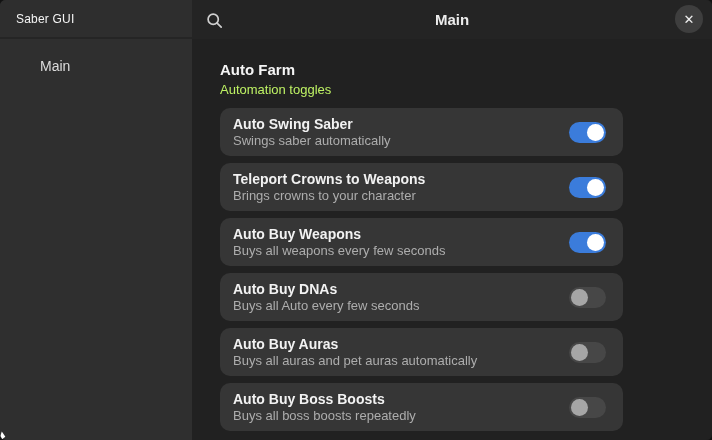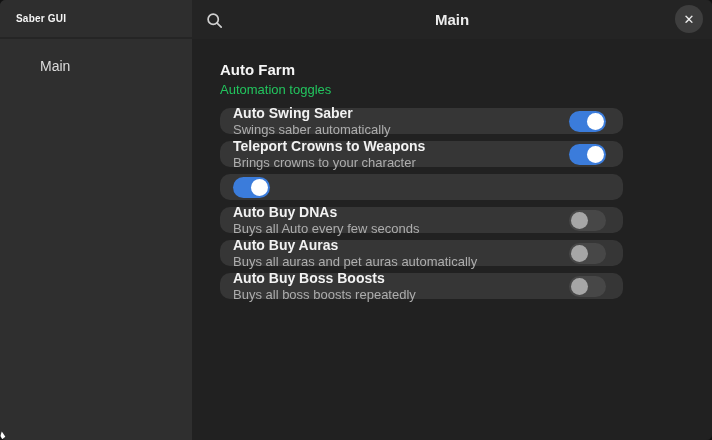--- a/index.html
+++ b/index.html
@@ -27,22 +27,22 @@
   .sidebar-header {
     height: 39px;
     background: #2e2e2e;
     border-bottom: 2px solid #252525;
     display: flex;
     align-items: center;
     padding-left: 16px;
   }
   .sidebar-title {
     color: #f5f5f5;
-    font-size: 10px;
-    font-weight: 700;
+    font-size: 12px;
+    font-weight: 400;
     letter-spacing: 0.2px;
   }
   .sidebar-items { padding-top: 13px; }
   .sidebar-item {
     padding: 6px 0 6px 40px;
     color: #dcdcdc;
     font-size: 14px;
     cursor: pointer;
   }
 
@@ -101,30 +101,30 @@
     padding: 21px 56px 0 28px;
     overflow: hidden;
   }
   .section-title {
     color: #f5f5f5;
     font-size: 15px;
     font-weight: 700;
     line-height: 19px;
   }
   .section-subtitle {
-    color: #22c55e;
+    color: #bef264;
     font-size: 13px;
     line-height: 17px;
     margin-top: 2px;
   }
 
   .rows { margin-top: 10px; }
   .toggle-row {
     width: 403px;
-    height: 26px;
+    height: 48px;
     background: #363636;
     border-radius: 10px;
     margin-bottom: 7px;
     display: flex;
     align-items: center;
     justify-content: space-between;
     padding: 0 17px 0 13px;
   }
   .toggle-text { display: flex; flex-direction: column; justify-content: center; }
   .toggle-title {
@@ -218,20 +218,24 @@
     <div class="toggle-text">
       <span class="toggle-title">Teleport Crowns to Weapons</span>
       <span class="toggle-subtitle">Brings crowns to your character</span>
     </div>
     <div class="toggle-switch on">
       <div class="knob"></div>
     </div>
   </div>
 
   <div class="toggle-row">
+    <div class="toggle-text">
+      <span class="toggle-title">Auto Buy Weapons</span>
+      <span class="toggle-subtitle">Buys all weapons every few seconds</span>
+    </div>
     <div class="toggle-switch on">
       <div class="knob"></div>
     </div>
   </div>
 
   <div class="toggle-row">
     <div class="toggle-text">
       <span class="toggle-title">Auto Buy DNAs</span>
       <span class="toggle-subtitle">Buys all Auto every few seconds</span>
     </div>

